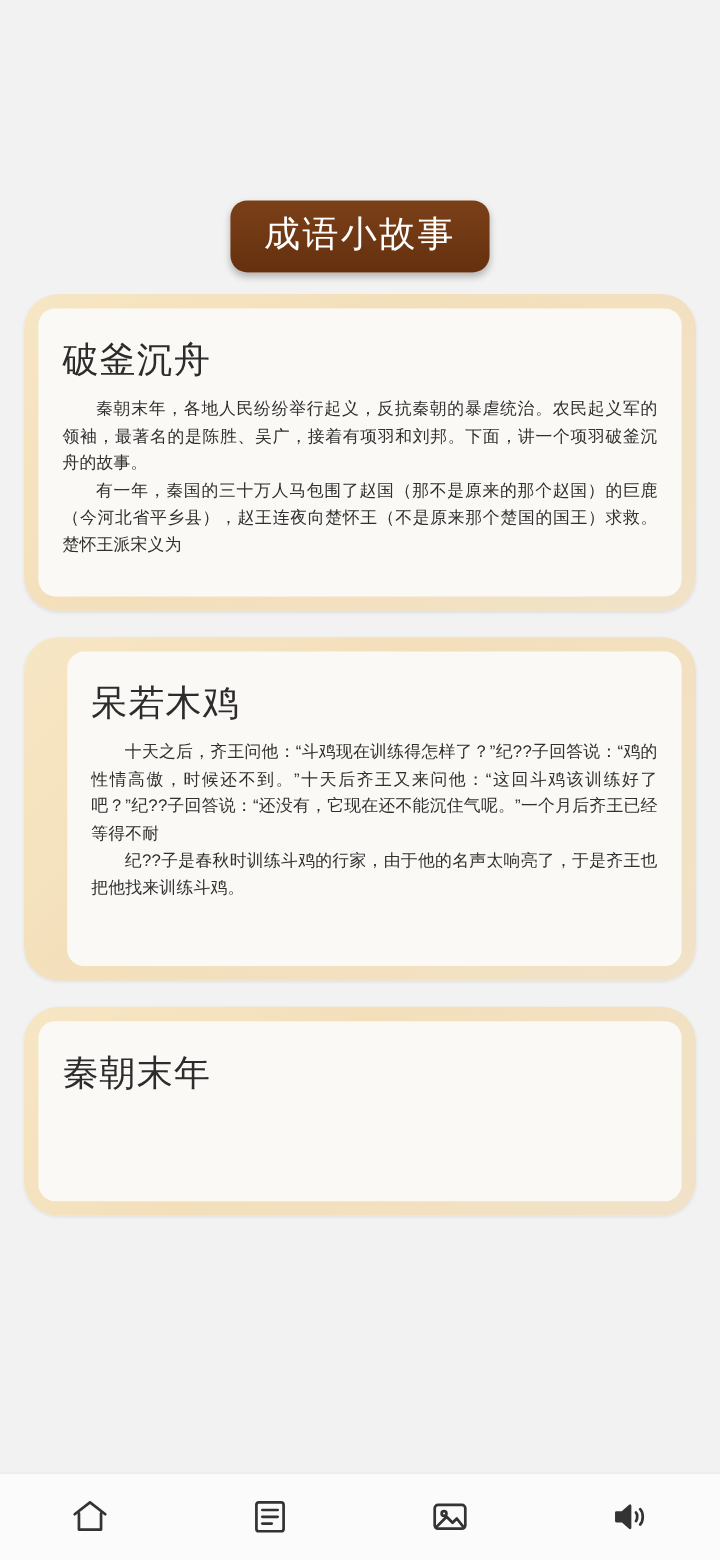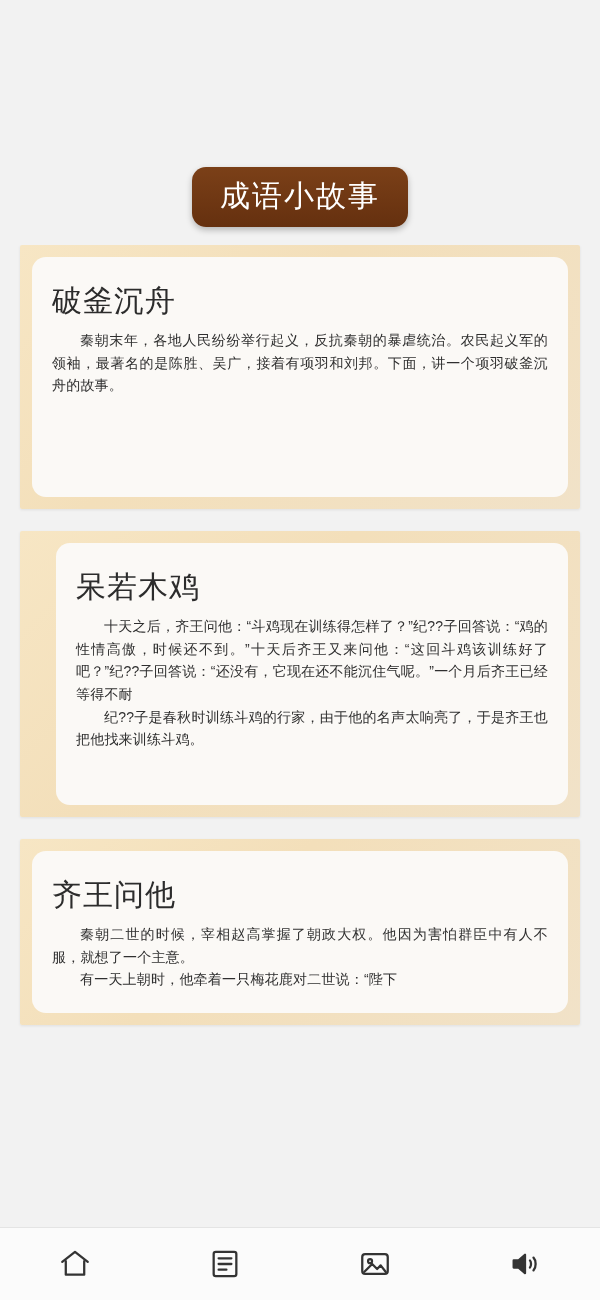--- a/index.html
+++ b/index.html
@@ -47,21 +47,21 @@
   .content {
     flex: 1 1 auto;
     overflow: hidden;
     padding: 0 20px;
     box-sizing: border-box;
     position: relative;
   }
   .card {
     position: relative;
     background: linear-gradient(135deg, #f7e6c4 0%, #f3dfba 40%, #f1e2c8 100%);
-    border-radius: 2px;
+    border-radius: 29px;
     padding: 12px;
     box-sizing: border-box;
     margin-bottom: 22px;
     box-shadow: 0 1px 3px rgba(0,0,0,0.08);
   }
   .card-inner {
     background: #fbf9f6;
     border-radius: 14px;
     padding: 20px 20px 22px 20px;
     box-sizing: border-box;
@@ -129,41 +129,38 @@
     <div class="title-badge">成语小故事</div>
   </div>
 
   <div class="content">
 
     <div class="card card-1">
       <div class="card-inner">
         <div class="card-title">破釜沉舟</div>
         <div class="card-body">
           <p>秦朝末年，各地人民纷纷举行起义，反抗秦朝的暴虐统治。农民起义军的领袖，最著名的是陈胜、吴广，接着有项羽和刘邦。下面，讲一个项羽破釜沉舟的故事。</p>
+          <p>有一年，秦国的三十万人马包围了赵国（那不是原来的那个赵国）的巨鹿（今河北省平乡县），赵王连夜向楚怀王（不是原来那个楚国的国王）求救。楚怀王派宋义为</p>
         </div>
       </div>
     </div>
 
     <div class="card card-2">
       <div class="card-inner">
         <div class="card-title">呆若木鸡</div>
         <div class="card-body">
           <p>十天之后，齐王问他：“斗鸡现在训练得怎样了？”纪??子回答说：“鸡的性情高傲，时候还不到。”十天后齐王又来问他：“这回斗鸡该训练好了吧？”纪??子回答说：“还没有，它现在还不能沉住气呢。”一个月后齐王已经等得不耐</p>
           <p>纪??子是春秋时训练斗鸡的行家，由于他的名声太响亮了，于是齐王也把他找来训练斗鸡。</p>
         </div>
       </div>
     </div>
 
     <div class="card card-3">
       <div class="card-inner">
-        <div class="card-title">齐王问他</div>
-        <div class="card-body">
-          <p>秦朝二世的时候，宰相赵高掌握了朝政大权。他因为害怕群臣中有人不服，就想了一个主意。</p>
-          <p>有一天上朝时，他牵着一只梅花鹿对二世说：“陛下</p>
-        </div>
+        <div class="card-title">秦朝末年</div>
       </div>
     </div>
 
   </div>
 
   <div class="watermark">学着应用 · HUACHUANG.COM</div>
 
   <div class="tabbar">
 
     <div class="tab">

